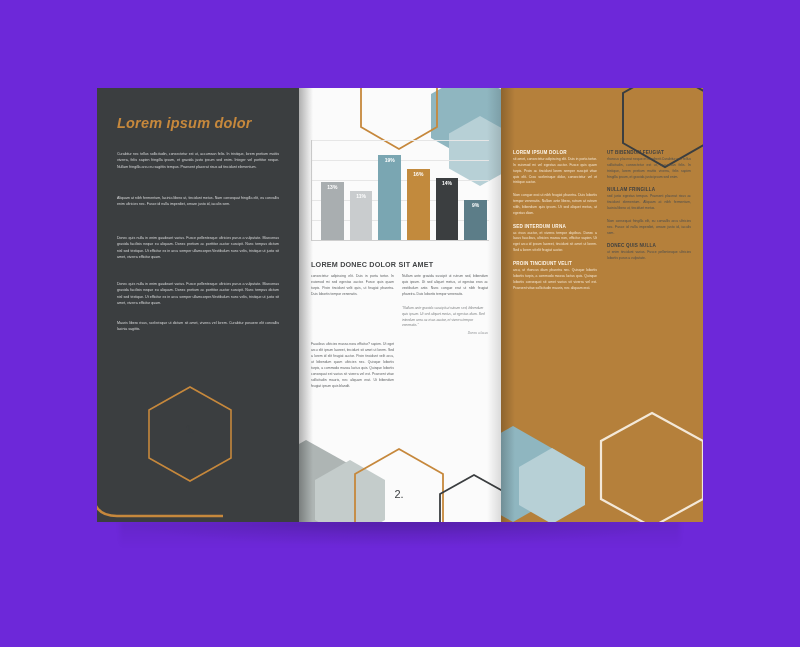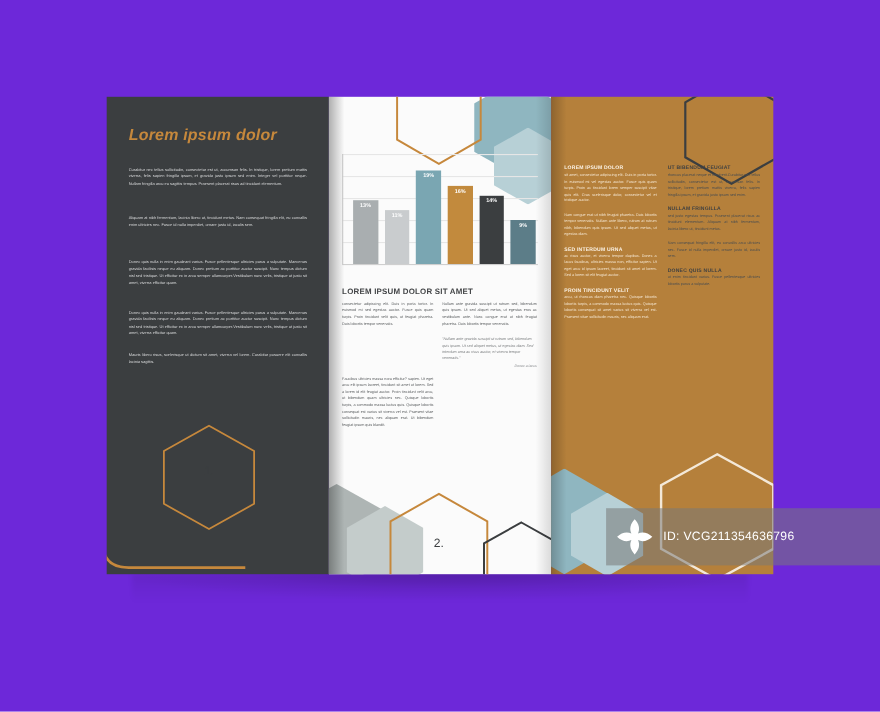--- a/index.html
+++ b/index.html
@@ -316,21 +316,21 @@
             </div>
             <div class="bar" style="height: 62.3636px; background: rgb(59, 62, 64);">
               <span class="val">14%</span>
             </div>
             <div class="bar" style="height: 40.0909px; background: rgb(92, 125, 136);">
               <span class="val">9%</span>
             </div>
           </div>
       </div>
 
-      <div class="mid-head">LOREM IPSUM DOLOR SIT AMET</div>
+      <div class="mid-head">LOREM DONEC DOLOR SIT AMET</div>
       <div class="mid-col mc1">consectetur adipiscing elit. Duis in porta tortor. In euismod mi sed egestas auctor. Fusce quis quam turpis. Proin tincidunt velit quis, ut feugiat pharetra. Duis lobortis tempor venenatis.</div>
       <div class="mid-col mc2">Nullam ante gravida suscipit ut rutrum sed, bibendum quis ipsum. Ut sed aliquet metus, ut egestas eros ac vestibulum ante. Nunc congue erat ut nibh feugiat pharetra. Duis lobortis tempor venenatis.</div>
       <div class="mc-quote">"Nullam ante gravida suscipit ut rutrum sed, bibendum quis ipsum. Ut sed aliquet metus, ut egestas diam. Sed interdum urna ac risus auctor, et viverra tempor venenatis."</div>
       <div class="mc-quote-by">Donec a lacus</div>
       <div class="mid-col mc3">Faucibus ultricies massa nora efficitur? sapien. Ut eget arcu elit ipsum laoreet, tincidunt sit amet ut lorem. Sed a lorem id elit feugiat auctor. Proin tincidunt velit arcu, ut bibendum quam ultricies nec. Quisque lobortis turpis, a commodo massa luctus quis. Quisque lobortis consequat est varius sit viverra vel est. Praesent vitae sollicitudin mauris, nec aliquam erat. Ut bibendum feugiat ipsum quis blandit.</div>
 
       <div class="hex" style="left:-36px; top:352px; width:86px; height:96px; background:#aeb5b4;"></div>
       <div class="hex" style="left:16px; top:372px; width:70px; height:80px; background:#c4cccb;"></div>
 
       <svg class="hex-outline-wrap" style="left:52px; top:358px; width:96px; height:108px;" viewBox="0 0 96 108">
@@ -375,24 +375,14 @@
       <svg class="hex-outline-wrap" style="left:96px; top:322px; width:110px; height:122px;" viewBox="0 0 110 122">
         <polygon points="55,3 106,31 106,89 55,117 4,89 4,31" fill="none" stroke="#f3e8d8" stroke-width="2.2"></polygon>
       </svg>
     </div>
 
     <div class="spine spine-b"></div>
     <div class="spine spine-a"></div>
     <div class="spine spine-c"></div>
   </div>
 
-  <div class="wm">
-    <div class="wm-logo">
-      <svg viewBox="0 0 52 52" width="52" height="52">
-        <g fill="#ffffff">
-          <path d="M26 10 c4 4 5 9 3 13 c4 -2 9 -1 13 3 c-4 4 -9 5 -13 3 c2 4 1 9 -3 13 c-4 -4 -5 -9 -3 -13 c-4 2 -9 1 -13 -3 c4 -4 9 -5 13 -3 c-2 -4 -1 -9 3 -13 z"></path>
-        </g>
-      </svg>
-    </div>
-    <div class="wm-id">ID: VCG211354636796</div>
-  </div>
 
 </div>
 
 </body></html>

